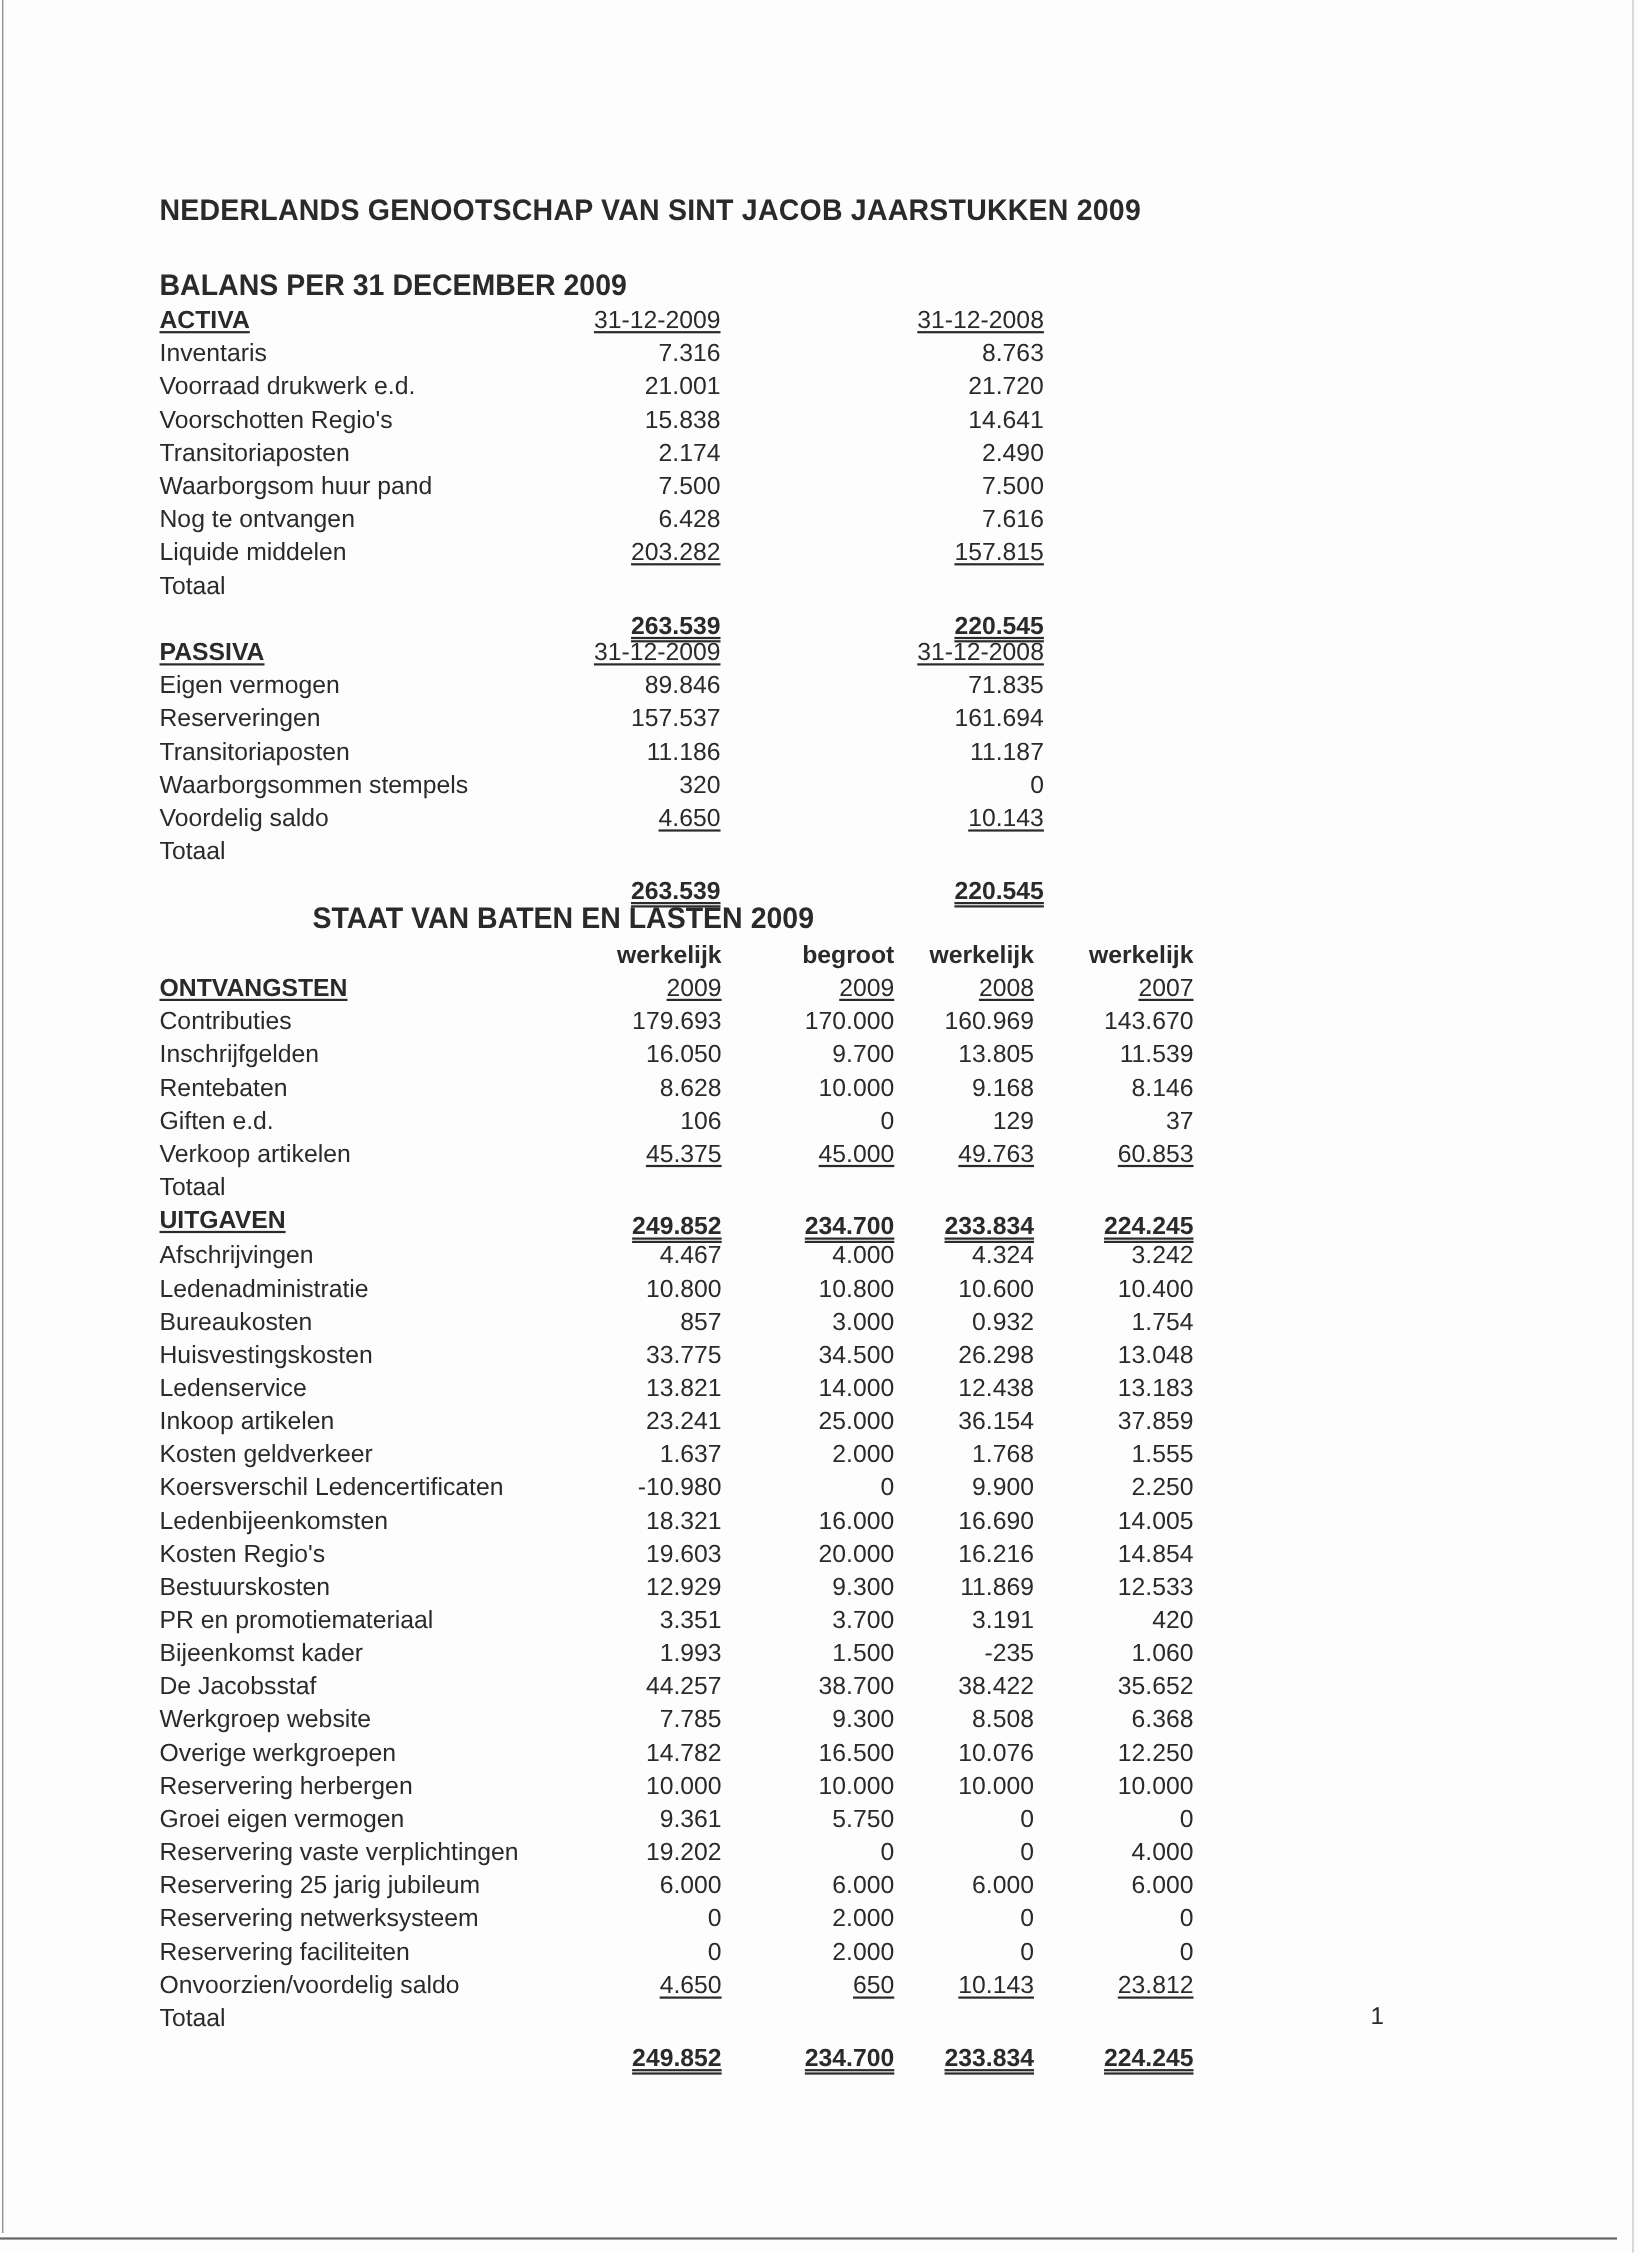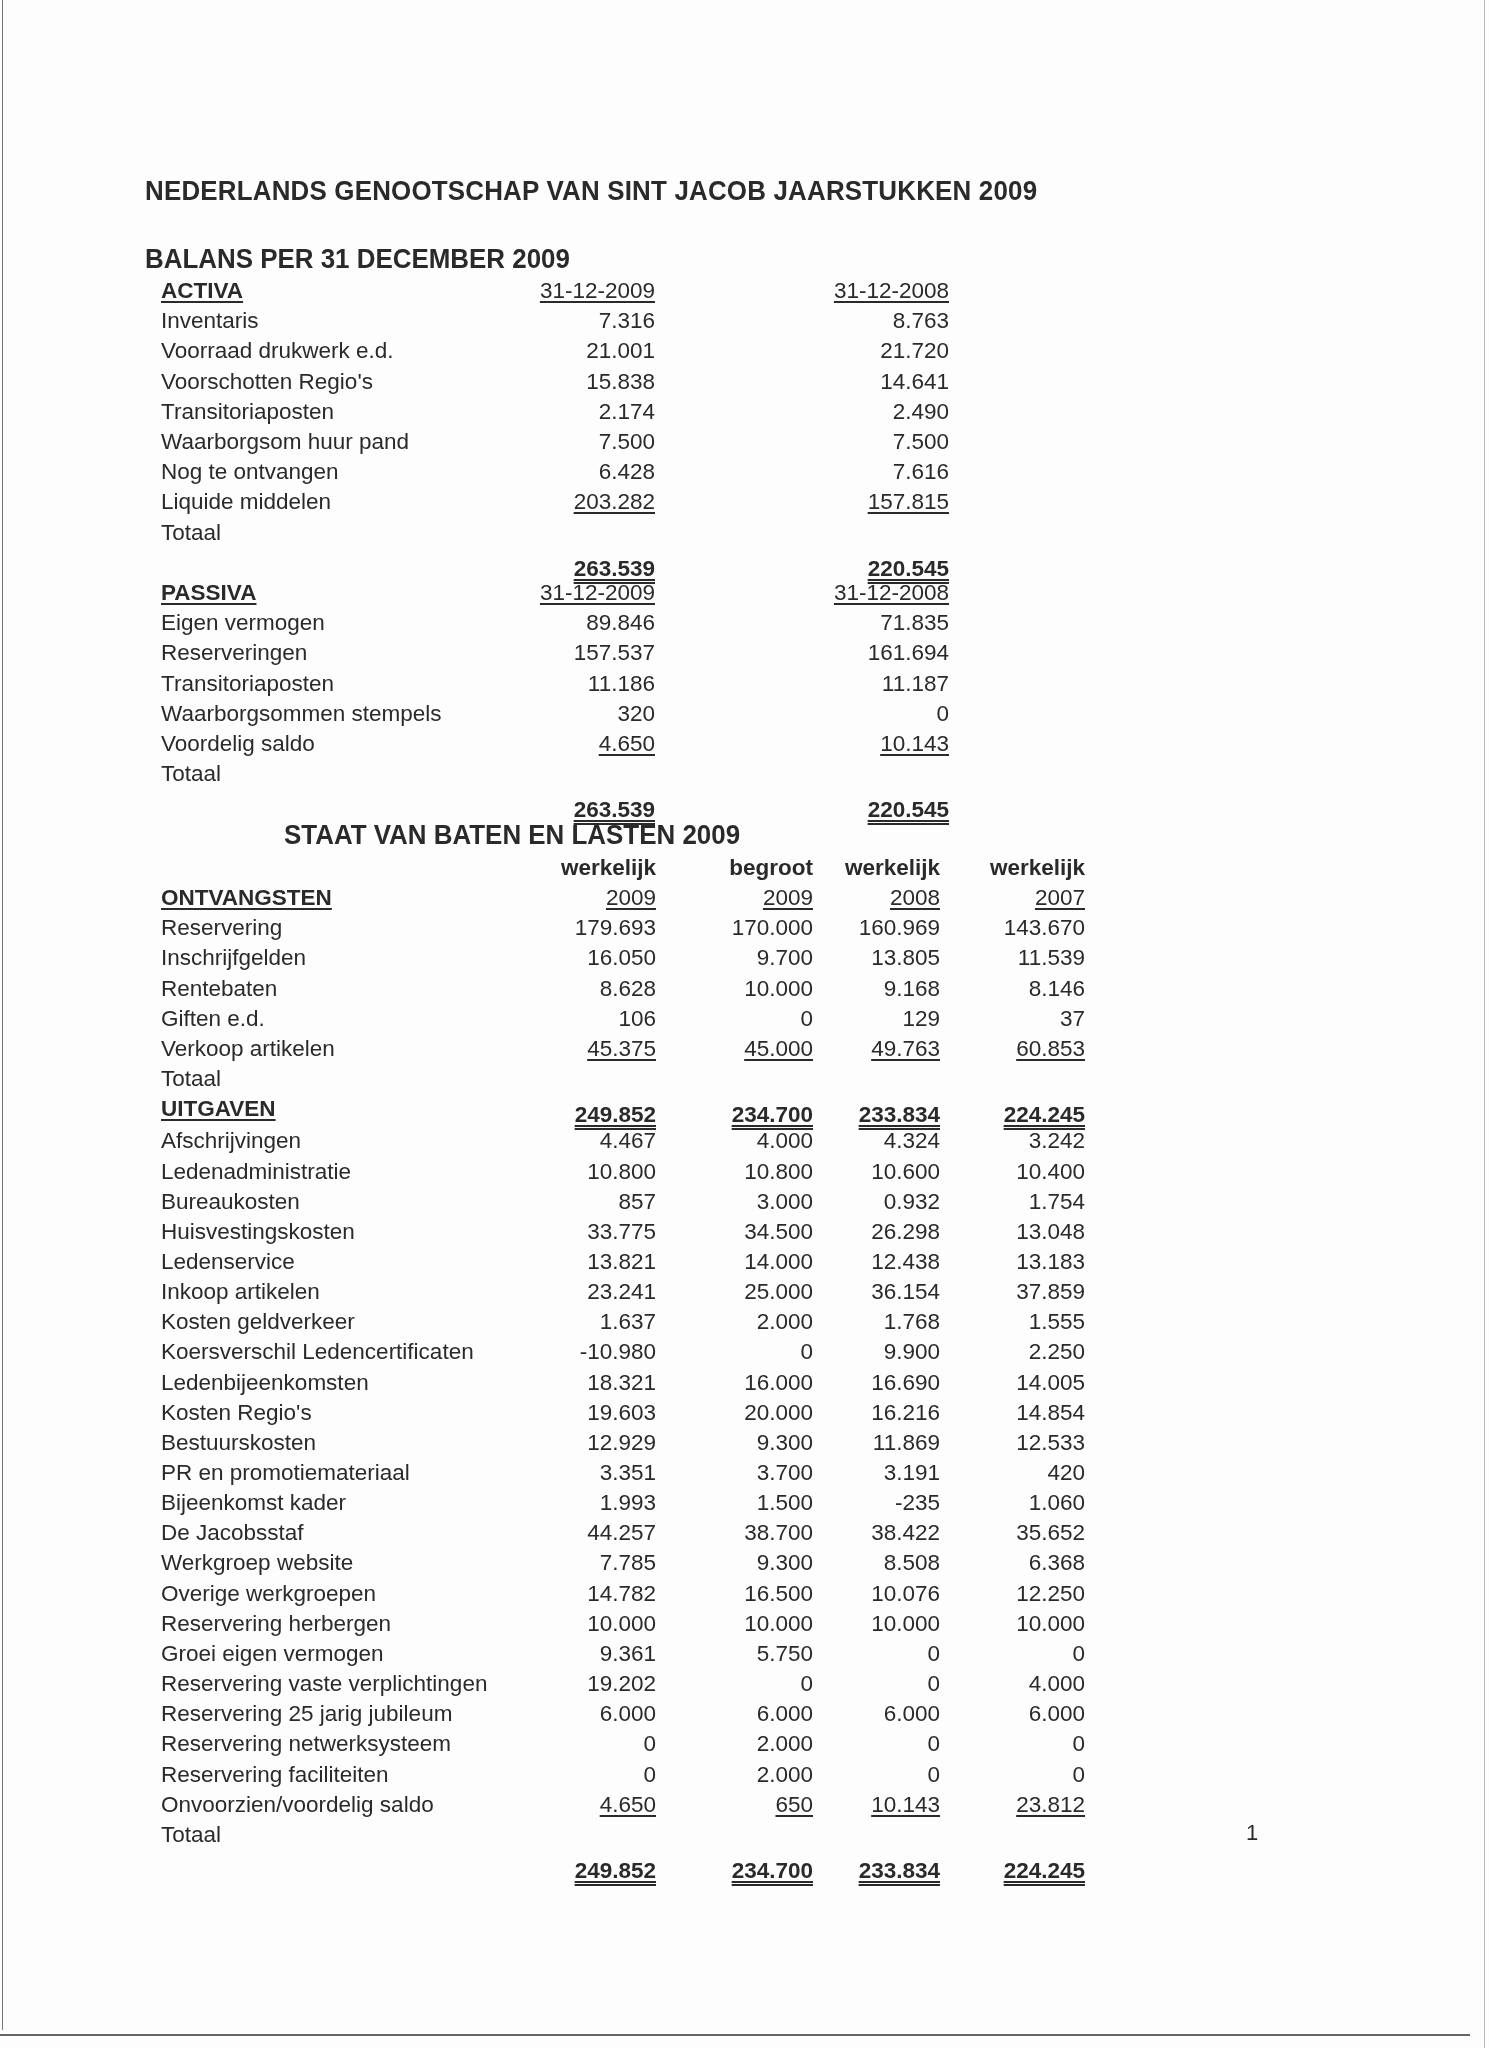--- a/index.html
+++ b/index.html
@@ -21,21 +21,21 @@
   .section-title {
     position: absolute; font-size: 27px; font-weight: bold; white-space: nowrap;
     transform: scaleX(0.96); transform-origin: left;
   }
   .balans-title { left: 145px; top: 244px; }
   .staat-title { left: 284px; top: 820px; }
 
   .row {
     position: absolute; left: 145px; height: 30px; font-size: 22.5px; white-space: nowrap;
   }
-  .row .label { position: absolute; left: 16px; top: 0; }
+  .row .label { position: absolute; left: 0; top: 0; }
   .row .val { position: absolute; top: 0; text-align: right; width: 140px; }
   .hdr-label { font-weight: bold; text-decoration: underline; text-decoration-thickness: 2px; text-underline-offset: 3px; }
   .hdr-val { font-weight: normal; text-decoration: underline; text-decoration-thickness: 2px; text-underline-offset: 3px; }
   .ul { text-decoration: underline; text-decoration-thickness: 1.5px; text-underline-offset: 3px; }
   .total-val { font-weight: bold; text-decoration: underline double; text-underline-offset: 3px; margin-top: 36px; }
   .sub-hdr { font-weight: bold; }
 
   
   .b1 { left: 370px; }
   .b2 { left: 664px; }
@@ -150,21 +150,21 @@
       <span class="val sub-hdr s4">werkelijk</span>
     </div>
     <div class="row" style="top: 885.15px;">
       <span class="label hdr-label">ONTVANGSTEN</span>
       <span class="val hdr-val s1">2009</span>
       <span class="val hdr-val s2">2009</span>
       <span class="val hdr-val s3">2008</span>
       <span class="val hdr-val s4">2007</span>
     </div>
     <div class="row" style="top: 915.3px;">
-      <span class="label">Reservering</span>
+      <span class="label">Contributies</span>
       <span class="val s1">179.693</span>
       <span class="val s2">170.000</span>
       <span class="val s3">160.969</span>
       <span class="val s4">143.670</span>
     </div>
     <div class="row" style="top: 945.45px;">
       <span class="label">Inschrijfgelden</span>
       <span class="val s1">16.050</span>
       <span class="val s2">9.700</span>
       <span class="val s3">13.805</span>

